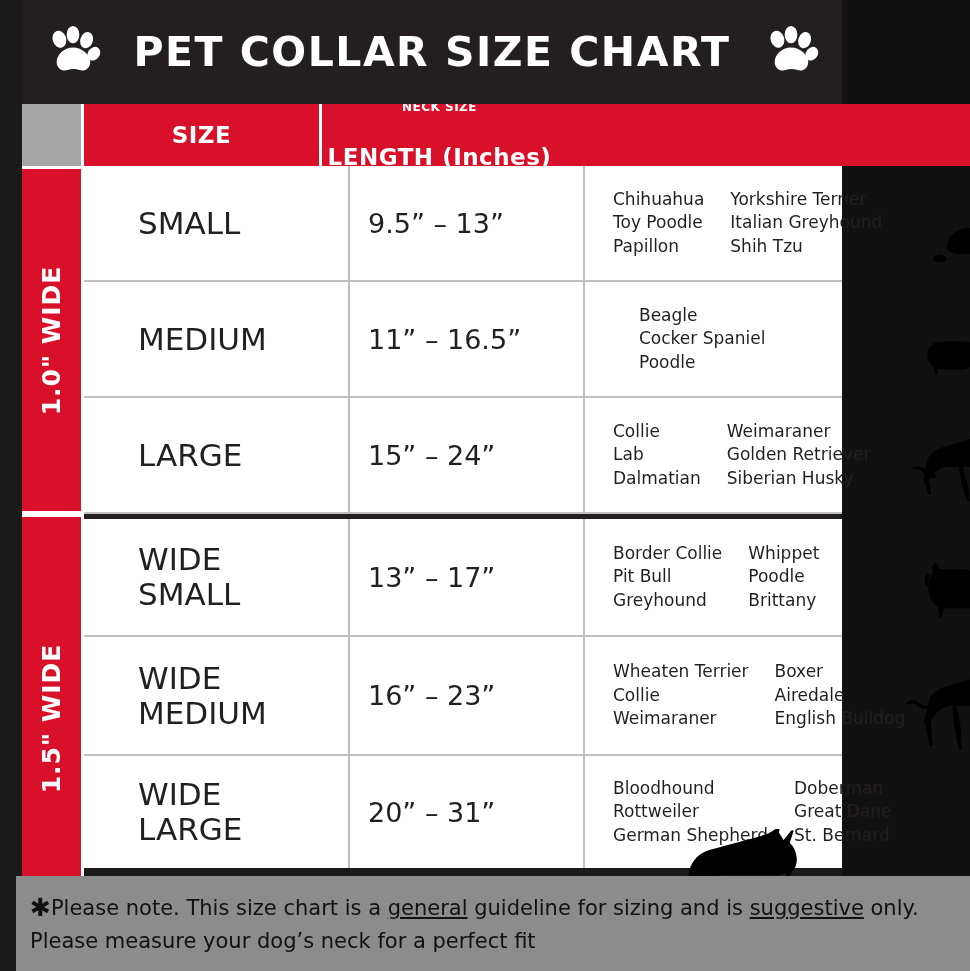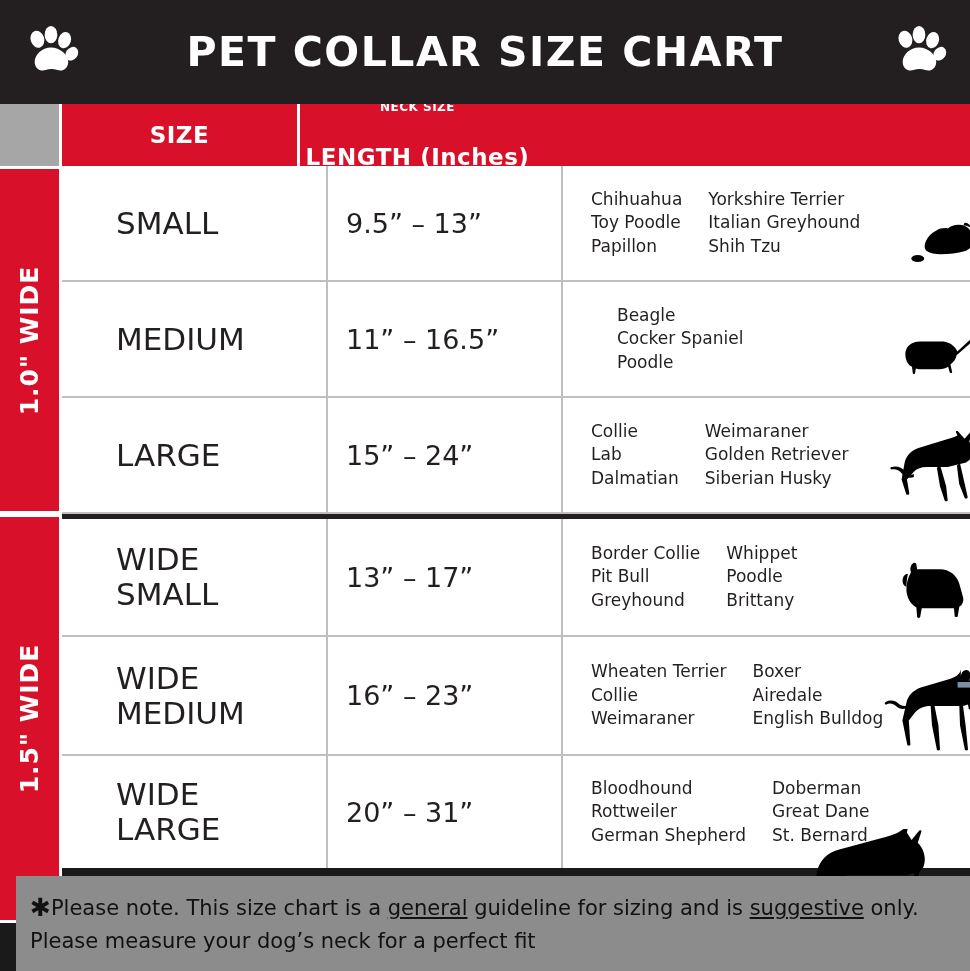--- a/index.html
+++ b/index.html
@@ -8,24 +8,25 @@
     background: #111;
   }
   body {
     width: 970px;
     height: 971px;
     font-family: "Liberation Sans", sans-serif;
     overflow: hidden;
   }
   .page {
     position: relative;
-    width: 970px;
+    width: 842px;
     height: 971px;
     background: #1a1a1a;
     box-sizing: border-box;
+    padding-left: 22px;
   }
 
   
   .header {
     position: relative;
     height: 104px;
     background: #231f20;
     display: flex;
     align-items: center;
     justify-content: center;

